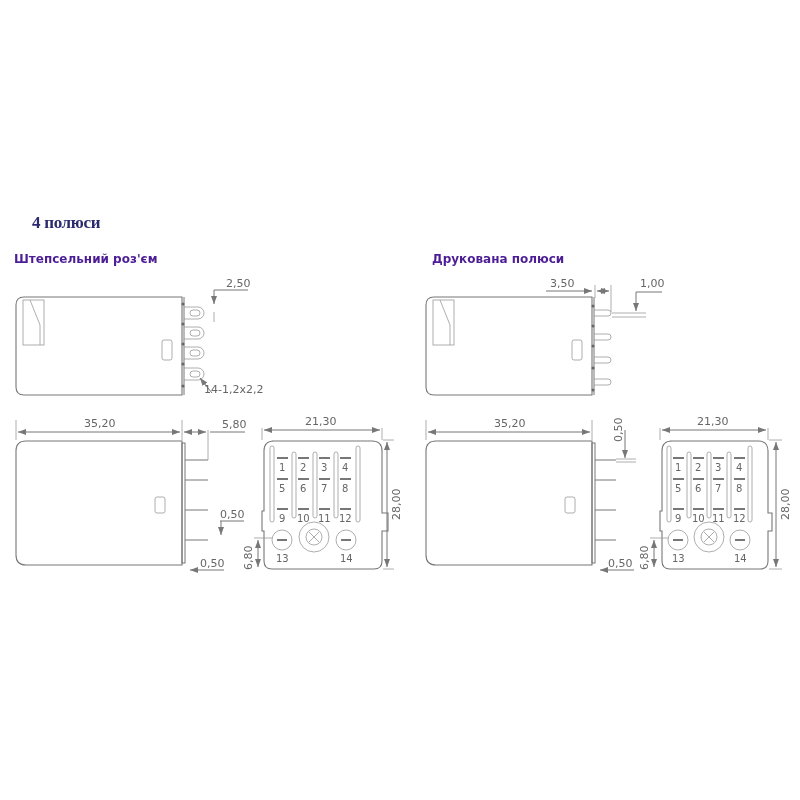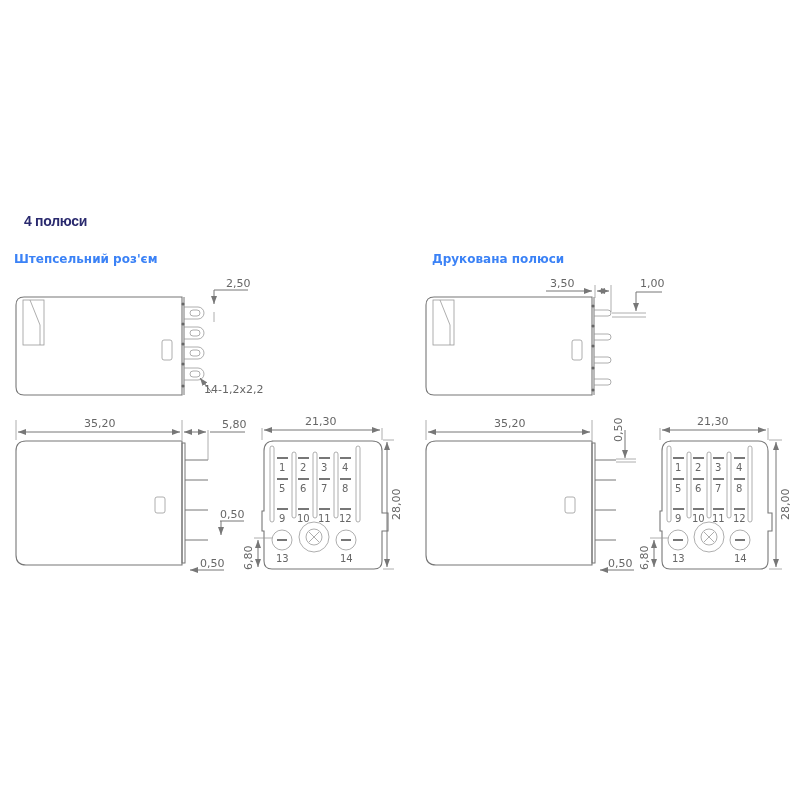--- a/index.html
+++ b/index.html
@@ -1,18 +1,18 @@
 <!DOCTYPE html>
 <html><head>
 <meta charset="utf-8">
 <style>
   html,body{margin:0;padding:0;background:#fff;}
   body{width:800px;height:800px;position:relative;overflow:hidden;font-family:"Liberation Sans",sans-serif;}
-  .title{position:absolute;left:24px;top:213px;font-size:14px;font-weight:bold;color:#2a2a6e;font-family:Liberation Sans, sans-serif;letter-spacing:-0.3px;}
-  .subtitle{position:absolute;font-size:12px;font-weight:bold;color:#3b82f6;font-family:"DejaVu Sans",sans-serif;}
+  .title{position:absolute;left:32px;top:213px;font-size:17px;font-weight:bold;color:#2a2a6e;font-family:Liberation Serif, serif;letter-spacing:-0.3px;}
+  .subtitle{position:absolute;font-size:12px;font-weight:bold;color:#4c1d95;font-family:"DejaVu Sans",sans-serif;}
   svg{position:absolute;left:0;top:0;}
   .dim{font-size:11px;fill:#666;font-family:"DejaVu Sans",sans-serif;}
   .num{font-size:10px;fill:#666;font-family:"DejaVu Sans",sans-serif;}
   .ln{stroke:#777;stroke-width:1;fill:none;}
   .thin{stroke:#999;stroke-width:0.8;fill:none;}
   .body{stroke:#777;stroke-width:1.1;fill:#fff;}
 </style>
 </head>
 <body>
 

